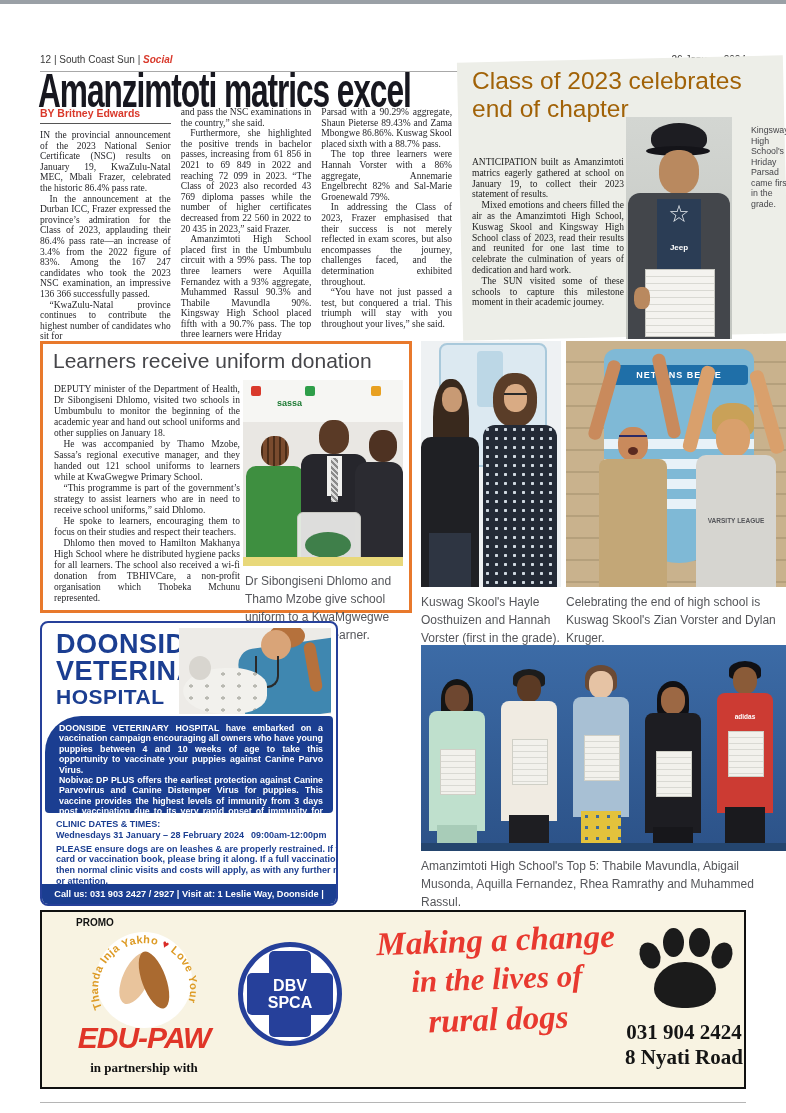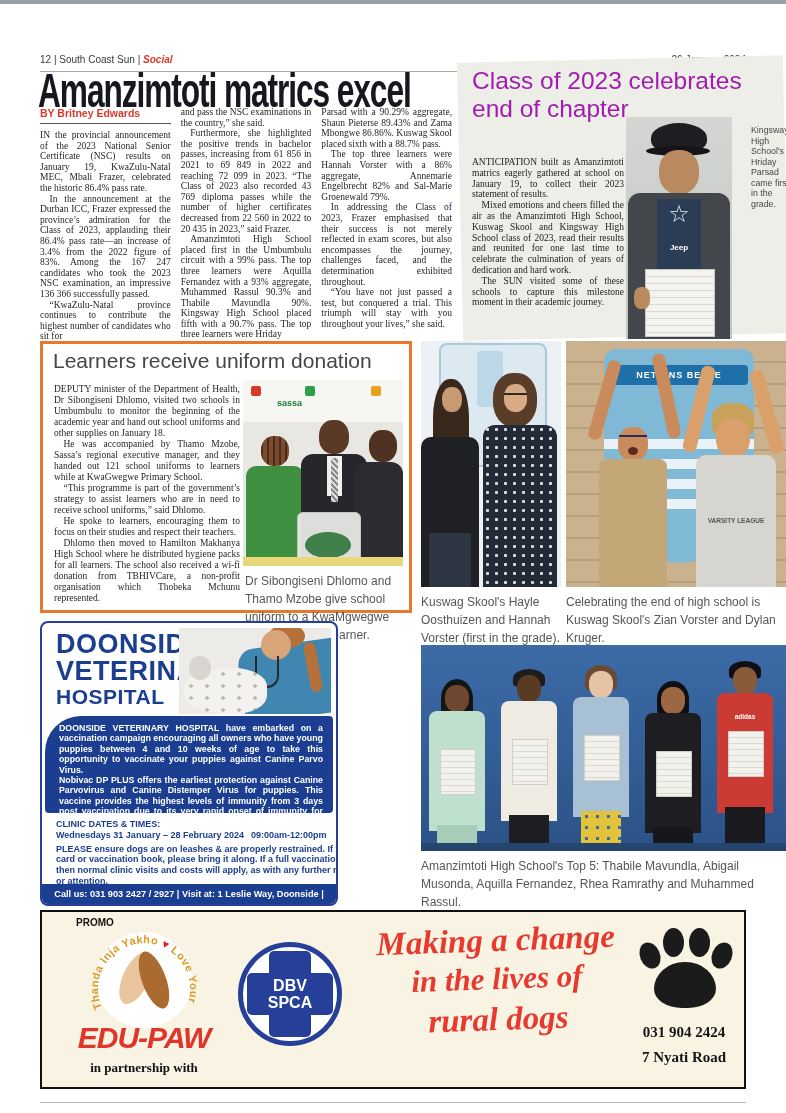--- a/index.html
+++ b/index.html
@@ -18,21 +18,21 @@
   
   .main-cols{position:absolute;left:40px;top:103px;width:412px;display:flex;gap:10px;}
   .col{flex:1;}
   .byline{font-size:10.5px;font-weight:bold;color:#d9392b;padding-bottom:4px;border-bottom:1px solid #555;margin-bottom:6px;}
   .coltext{font-family:"Liberation Serif",serif;font-size:9.5px;line-height:10.6px;color:#1f1f23;
     white-space:pre-line;text-align:justify;}
 
   
   .right-sec{position:absolute;left:460px;top:55px;width:326px;height:282px;}
   .slab{position:absolute;left:0;top:0;right:0;bottom:4px;background:#edeee8;transform:rotate(-1.3deg);}
-  .rs-head{position:absolute;left:12px;top:8px;width:302px;font-size:24.5px;line-height:28px;color:#a21caf;}
+  .rs-head{position:absolute;left:12px;top:8px;width:302px;font-size:24.5px;line-height:28px;color:#a16207;}
   .rs-body{position:absolute;left:12px;top:98px;width:152px;font-family:"Liberation Serif",serif;
     font-size:9.5px;line-height:10.8px;color:#222;white-space:pre-line;text-align:justify;}
   .rs-cap{position:absolute;left:291px;top:66px;width:46px;font-size:8.8px;line-height:10.5px;color:#46464a;}
 
   
   .ph-hriday{position:absolute;left:166px;top:58px;width:106px;height:222px;overflow:hidden;
     background:linear-gradient(180deg,#d3d6d2,#c2c5c0);}
   .ph-hriday .cap{position:absolute;left:25px;top:6px;width:56px;height:30px;background:#1d1d22;border-radius:50% 50% 40% 40%;}
   .ph-hriday .brim{position:absolute;left:20px;top:29px;width:64px;height:10px;background:#141419;border-radius:50%;}
   .ph-hriday .face{position:absolute;left:33px;top:33px;width:40px;height:44px;background:#b9895f;border-radius:45%;}
@@ -186,21 +186,21 @@
   .sl3{font-size:33px;line-height:42px;}
   .paw{position:absolute;left:598px;top:16px;width:92px;height:82px;}
   .paw .pad{position:absolute;left:14px;top:34px;width:62px;height:46px;background:#1b1b1b;
     border-radius:50% 50% 46% 46% / 60% 60% 42% 42%;}
   .toe{position:absolute;background:#1b1b1b;border-radius:50%;}
   .paw .t1{left:0;top:14px;width:20px;height:27px;transform:rotate(-22deg);}
   .paw .t2{left:23px;top:0;width:21px;height:29px;}
   .paw .t3{left:49px;top:0;width:21px;height:29px;}
   .paw .t4{left:72px;top:14px;width:20px;height:27px;transform:rotate(22deg);}
   .contact2{position:absolute;left:578px;top:108px;width:128px;text-align:center;
-    font-family:"Liberation Serif",serif;font-weight:bold;font-size:15px;line-height:25px;color:#151515;}
+    font-family:"Liberation Serif",serif;font-weight:bold;font-size:21px;line-height:25px;color:#151515;}
 
   .bottom-rule{position:absolute;left:40px;right:40px;top:1098px;border-top:1px solid #b5b5b5;}
 </style>
 </head>
 <body>
 
 <div class="page">
 
   <div class="page-header">
     <span><span>12 | South Coast Sun | </span><span class="section">Social</span></span>
@@ -420,18 +420,18 @@
     <div class="paw">
       <div class="toe t1"></div>
       <div class="toe t2"></div>
       <div class="toe t3"></div>
       <div class="toe t4"></div>
       <div class="pad"></div>
     </div>
 
     <div class="contact2">
       <div>031 904 2424</div>
-      <div>7 Nyati Road</div>
+      <div>8 Nyati Road</div>
     </div>
   </div>
 
   <div class="bottom-rule"></div>
 </div>
 
 </body></html>

